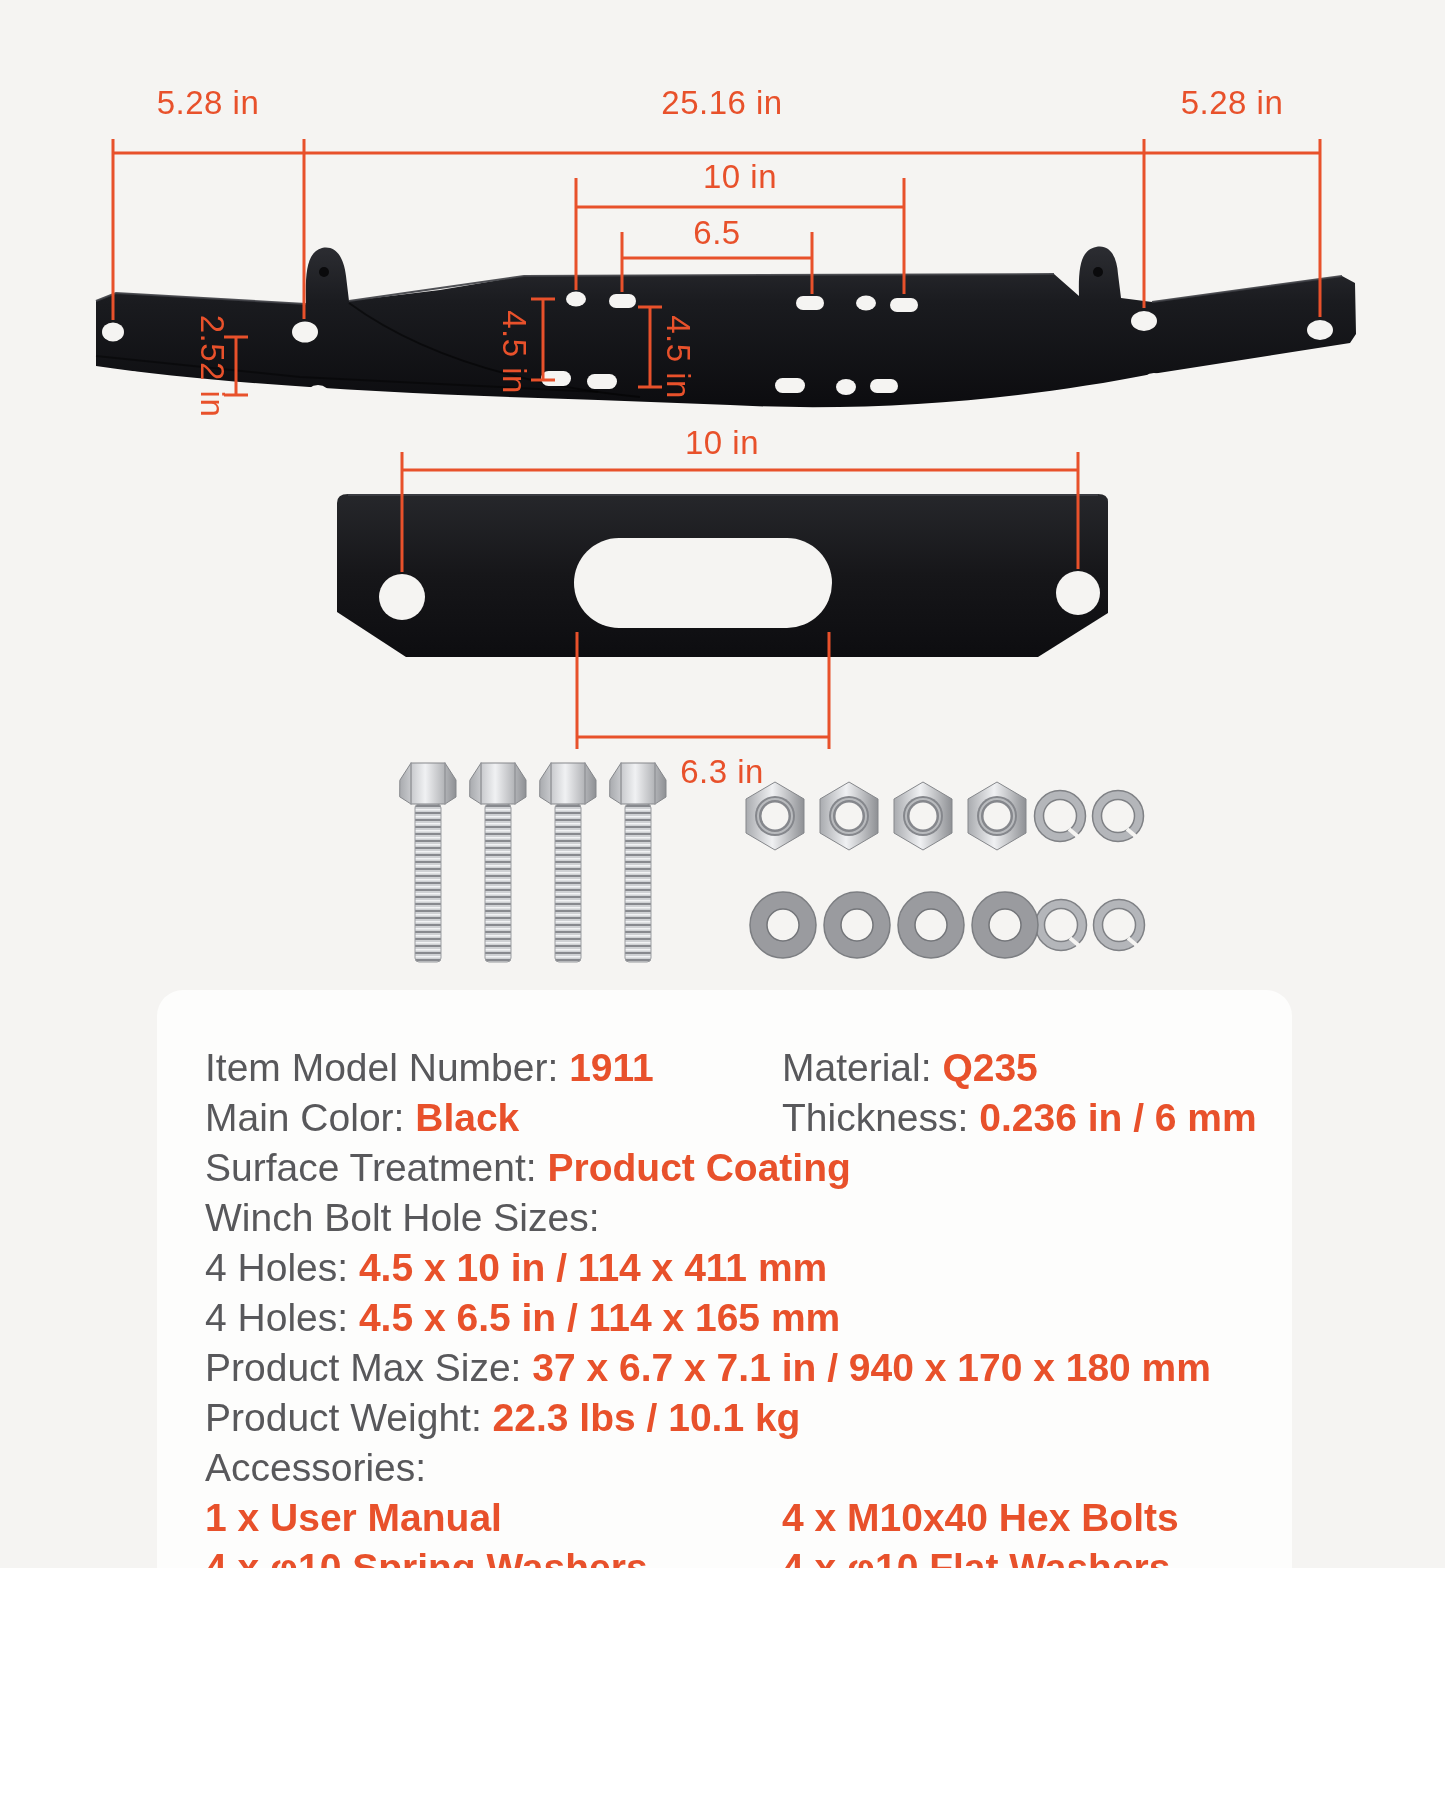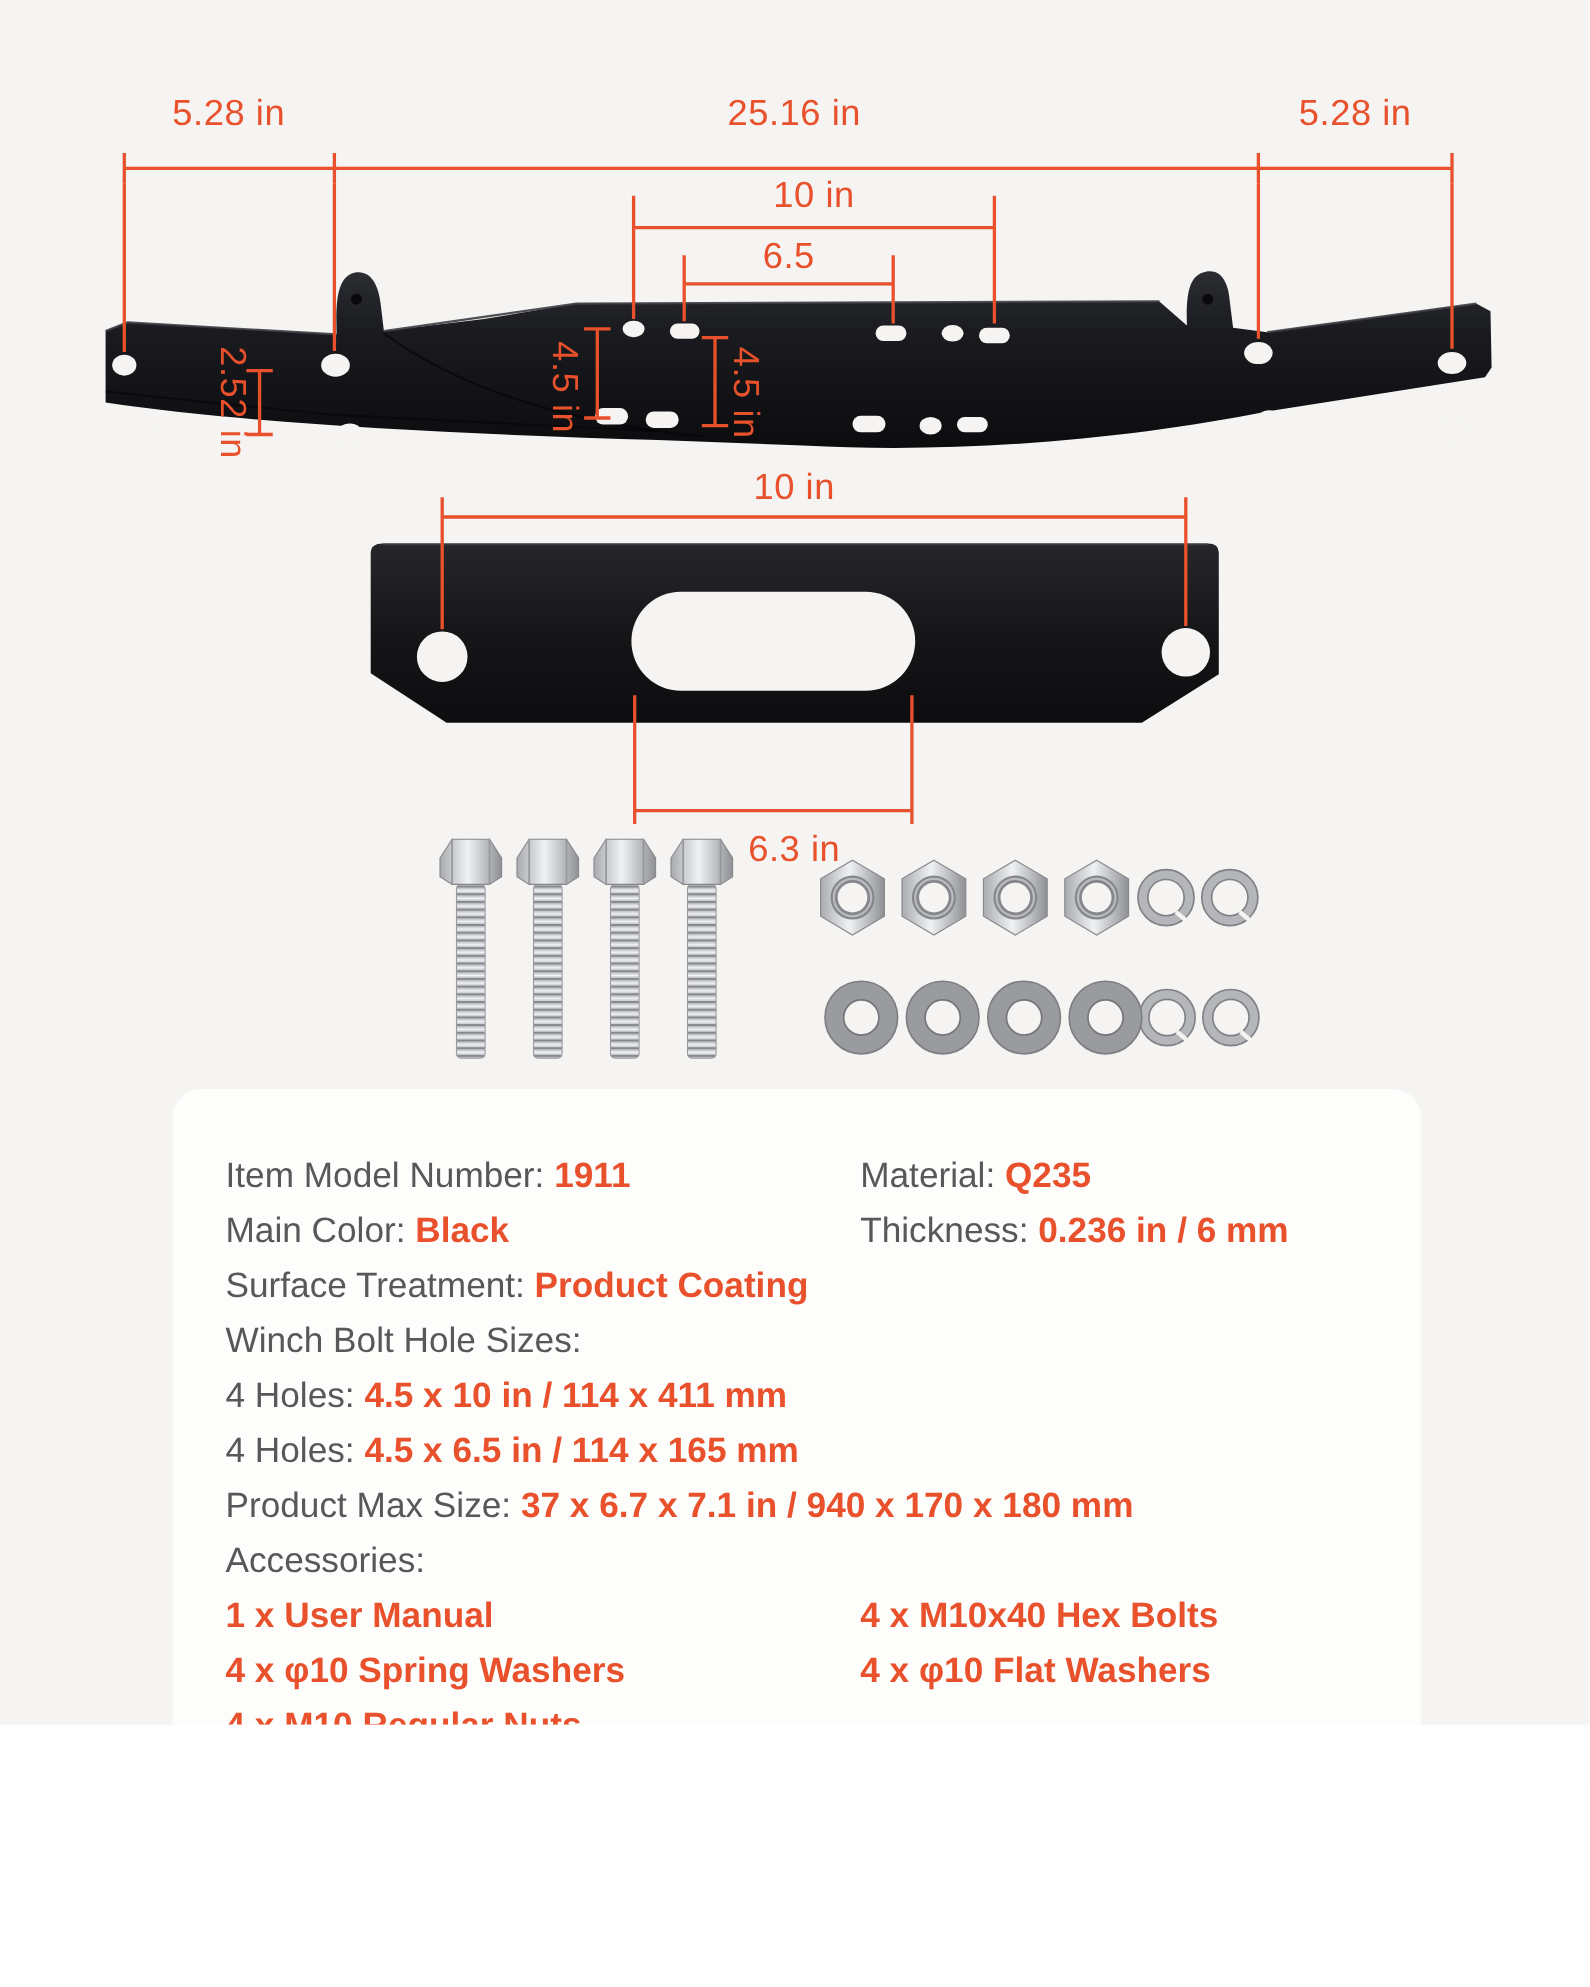--- a/index.html
+++ b/index.html
@@ -12,21 +12,21 @@
   .dl-ov-center{left:722px;top:103px;}
   .dl-ov-right{left:1232px;top:103px;}
   .dl-span10{left:740px;top:177px;}
   .dl-span65{left:717px;top:233px;}
   .dl-45l{left:514px;top:352px;}
   .dl-45r{left:678px;top:357px;}
   .dl-252{left:212px;top:366px;}
   .dl-fair10{left:722px;top:443px;}
   .dl-fair63{left:722px;top:772px;}
   .panel{position:absolute;left:157px;top:990px;width:1135px;height:723px;background:#fdfdfc;border-radius:26px;box-sizing:border-box;padding:53px 36px 0 48px;}
-  .srow{display:flex;line-height:50px;font-size:32px;}
+  .srow{display:flex;line-height:50px;font-size:39px;}
   .c-left{width:577px;flex:none;white-space:nowrap;}
   .c-right{flex:1;white-space:nowrap;}
   .lbl{color:#58585b;font-weight:400;}
   .val{color:#e8512b;font-weight:700;}
 </style>
 </head>
 <body>
 
 <div class="canvas">
 
@@ -254,20 +254,23 @@
     </div>
 
     <div class="srow">
       <p class="c-left" style="margin:0"><span class="lbl">4 Holes: </span><span class="val">4.5 x 6.5 in / 114 x 165 mm</span></p>
     </div>
 
     <div class="srow">
       <p class="c-left" style="margin:0"><span class="lbl">Product Max Size: </span><span class="val">37 x 6.7 x 7.1 in / 940 x 170 x 180 mm</span></p>
     </div>
 
+    <div class="srow">
+      <p class="c-left" style="margin:0"><span class="lbl">Product Weight: </span><span class="val">22.3 lbs / 10.1 kg</span></p>
+    </div>
 
     <div class="srow">
       <p class="c-left" style="margin:0"><span class="lbl">Accessories:</span><span class="val"></span></p>
     </div>
 
     <div class="srow">
       <p class="c-left" style="margin:0"><span class="lbl"></span><span class="val">1 x User Manual</span></p>
       <p class="c-right" style="margin:0"><span class="lbl"></span><span class="val">4 x M10x40 Hex Bolts</span></p>
     </div>
 

